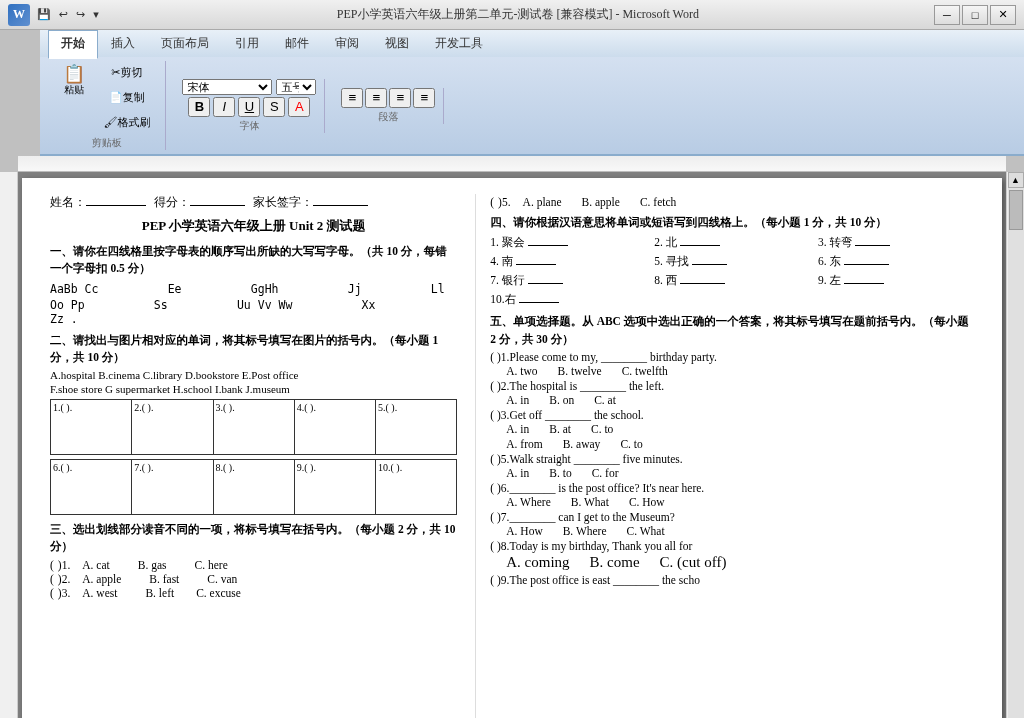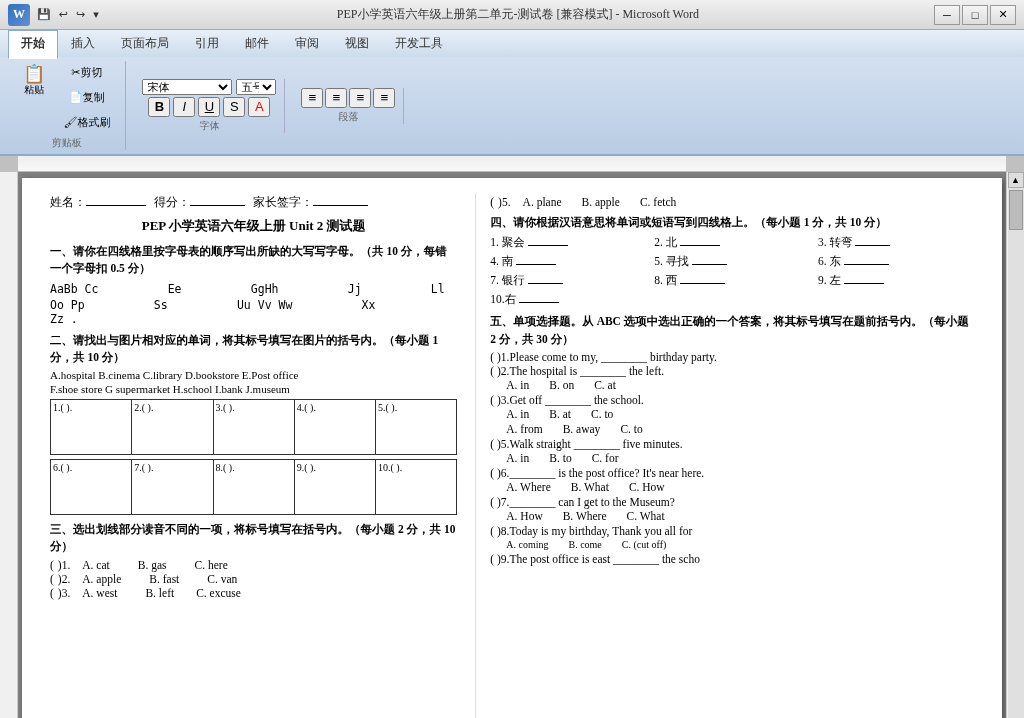--- a/index.html
+++ b/index.html
@@ -9,21 +9,21 @@
     .title-bar { background: linear-gradient(to bottom, #f0f0f0, #d8d8d8); height: 30px; display: flex; align-items: center; justify-content: space-between; padding: 0 8px; border-bottom: 1px solid #aaa; }
     .title-bar-left { display: flex; align-items: center; gap: 4px; }
     .title-bar-center { font-size: 12px; color: #333; flex: 1; text-align: center; }
     .title-bar-buttons { display: flex; gap: 2px; }
     .tb-btn { width: 26px; height: 20px; background: linear-gradient(to bottom, #f5f5f5, #ddd); border: 1px solid #999; font-size: 11px; display: flex; align-items: center; justify-content: center; cursor: pointer; }
     .office-logo { width: 22px; height: 22px; background: linear-gradient(135deg, #3070c0, #6090d0); border-radius: 3px; display: flex; align-items: center; justify-content: center; color: white; font-size: 12px; font-weight: bold; }
     .quick-access { display: flex; align-items: center; gap: 2px; }
     .qa-btn { font-size: 11px; color: #333; padding: 1px 3px; cursor: pointer; }
     
     
-    .ribbon { background: linear-gradient(to bottom, #dce6f4, #b8cce4); border-bottom: 2px solid #8aaccc; }
+    .ribbon { background: linear-gradient(to bottom, #dce6f4, #b8cce4); border-bottom: 2px solid #8aaccc; margin-left: 40px; }
     .ribbon-tabs { display: flex; padding: 0 8px; background: linear-gradient(to bottom, #e8f0f8, #ccdcec); }
     .ribbon-tab { padding: 4px 12px; font-size: 12px; cursor: pointer; color: #333; border: 1px solid transparent; }
     .ribbon-tab.active { background: white; border-color: #8aaccc #8aaccc white; margin-bottom: -2px; font-weight: bold; }
     .ribbon-content { display: flex; padding: 4px 8px; gap: 8px; min-height: 56px; align-items: center; }
     .ribbon-group { display: flex; flex-direction: column; align-items: center; border-right: 1px solid #aac; padding: 0 8px; }
     .ribbon-group-label { font-size: 10px; color: #666; margin-top: 2px; }
     .ribbon-buttons { display: flex; gap: 4px; }
     .r-btn { display: flex; flex-direction: column; align-items: center; padding: 3px 6px; font-size: 10px; cursor: pointer; border: 1px solid transparent; border-radius: 2px; min-width: 36px; }
     .r-btn-icon { font-size: 18px; line-height: 1; }
     .ruler-v { width: 18px; background: #f0f0f0; border-right: 1px solid #ccc; }
@@ -242,20 +242,25 @@
             <div style="font-size:11.5px;grid-column:span 2;">10.右 <span style="display:inline-block;width:40px;border-bottom:1px solid #000;"></span></div>
           </div>
         </div>
 
         <div style="margin-top:6px;">
           <div class="section-header" style="font-size:11.5px;font-weight:bold;line-height:1.5;margin-bottom:3px;">五、单项选择题。从 ABC 选项中选出正确的一个答案，将其标号填写在题前括号内。（每小题 2 分，共 30 分）</div>
 
           <div style="font-size:11.5px;margin:2px 0;">
             <span>( </span><span>)1.</span><span>Please come to my, ________ birthday party.</span>
           </div>
+          <div style="display:flex;gap:20px;font-size:11.5px;margin:1px 0 3px 16px;">
+            <span>A. two</span>
+            <span>B. twelve</span>
+            <span>C. twelfth</span>
+          </div>
 
           <div style="font-size:11.5px;margin:2px 0;">
             <span>( </span><span>)2.</span><span>The hospital is ________ the left.</span>
           </div>
           <div style="display:flex;gap:20px;font-size:11.5px;margin:1px 0 3px 16px;">
             <span>A. in</span>
             <span>B. on</span>
             <span>C. at</span>
           </div>
 
@@ -297,21 +302,21 @@
           </div>
           <div style="display:flex;gap:20px;font-size:11.5px;margin:1px 0 3px 16px;">
             <span>A. How</span>
             <span>B. Where</span>
             <span>C. What</span>
           </div>
 
           <div style="font-size:11.5px;margin:2px 0;">
             <span>( </span><span>)8.</span><span>Today is my birthday, Thank you all for</span>
           </div>
-          <div style="display:flex;gap:20px;font-size:10px;margin:1px 0 3px 16px;">
+          <div style="display:flex;gap:20px;font-size:15px;margin:1px 0 3px 16px;">
             <span>A. coming</span>
             <span>B. come</span>
             <span style="position:relative;">C. (cut off)</span>
           </div>
 
           <div style="font-size:11.5px;margin:2px 0;">
             <span>( </span><span>)9.</span><span>The post office is east ________ the scho</span>
           </div>
         </div>
 

